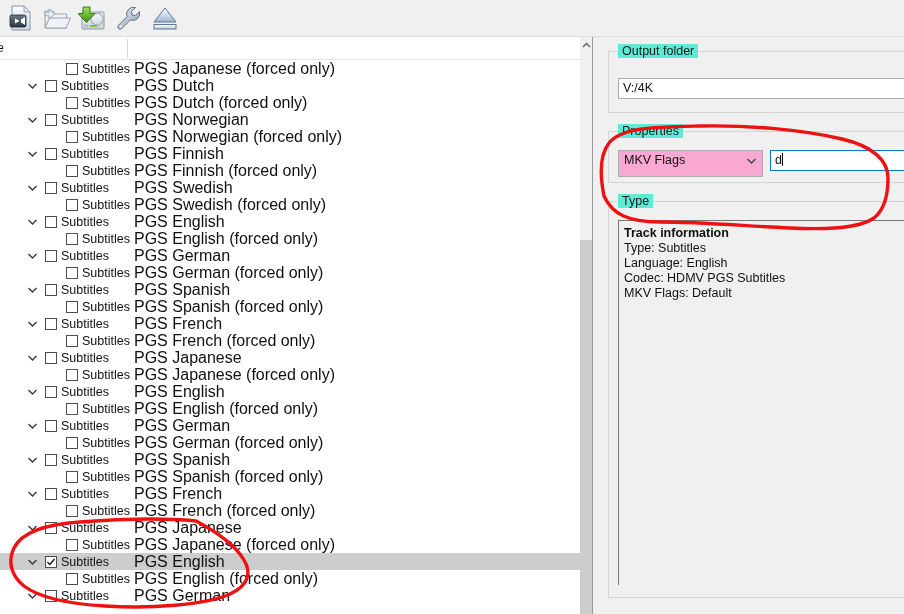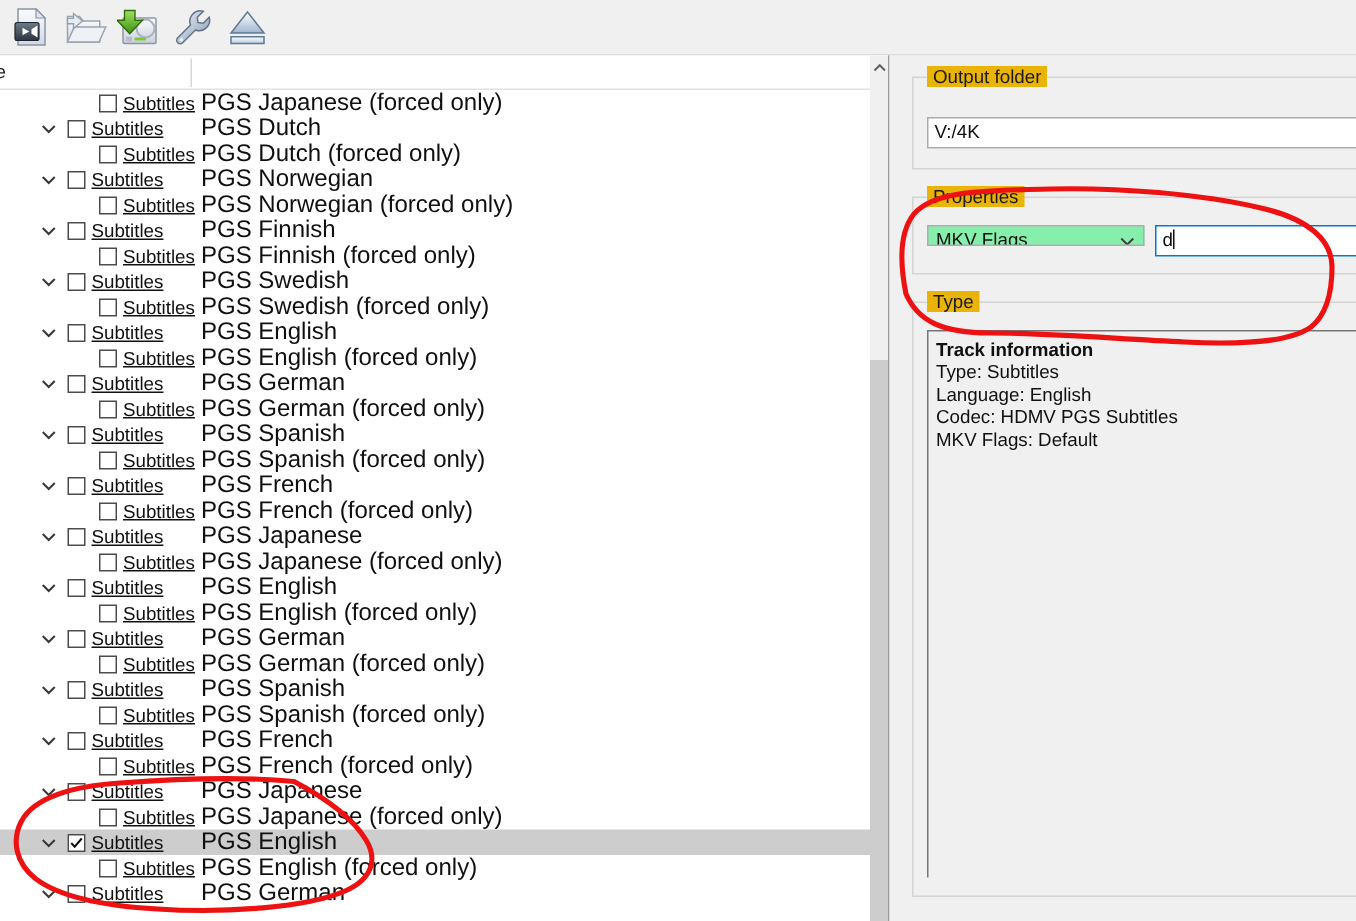--- a/index.html
+++ b/index.html
@@ -116,21 +116,20 @@
   .cbox .tick {
     position: absolute;
     left: 0; top: 0;
     width: 10px; height: 10px;
   }
 
   .ctype {
     position: absolute;
     font-size: 12.5px;
     color: #101010;
-    text-decoration: underline;
   }
   .ctype.child-indent { left: 82px; }
   .ctype.parent-indent { left: 61px; }
 
   .cdesc {
     position: absolute;
     left: 134px;
     font-size: 16px;
     color: #101010;
     text-align: right;
@@ -175,21 +174,21 @@
 
   .groupbox {
     position: absolute;
     border: 1px solid #d4d4d4;
     background: transparent;
     box-sizing: border-box;
   }
   .gb-title {
     position: absolute;
     top: -8px; left: 9px;
-    background: #eab308;
+    background: #5eead4;
     padding: 0 4px;
     font-size: 12.5px;
     color: #1a1a1a;
     white-space: nowrap;
   }
 
   #gb-output { left: 15px; top: 14px; width: 305px; height: 62px; }
   #output-input {
     position: absolute;
     left: 9px; top: 26px;
@@ -202,22 +201,22 @@
     line-height: 19px;
     padding-left: 4px;
     overflow: hidden;
     white-space: nowrap;
   }
 
   #gb-props { left: 15px; top: 94px; width: 305px; height: 52px; }
   #props-select {
     position: absolute;
     left: 9px; top: 18px;
-    width: 145px; height: 14px;
-    background: #86efac;
+    width: 145px; height: 27px;
+    background: #f9a8d4;
     border: 1px solid #adadad;
     box-sizing: border-box;
     font-size: 12.5px;
     color: #101010;
     line-height: 19px;
     padding-left: 5px;
     white-space: nowrap;
     overflow: hidden;
   }
   #props-select .arrow {

